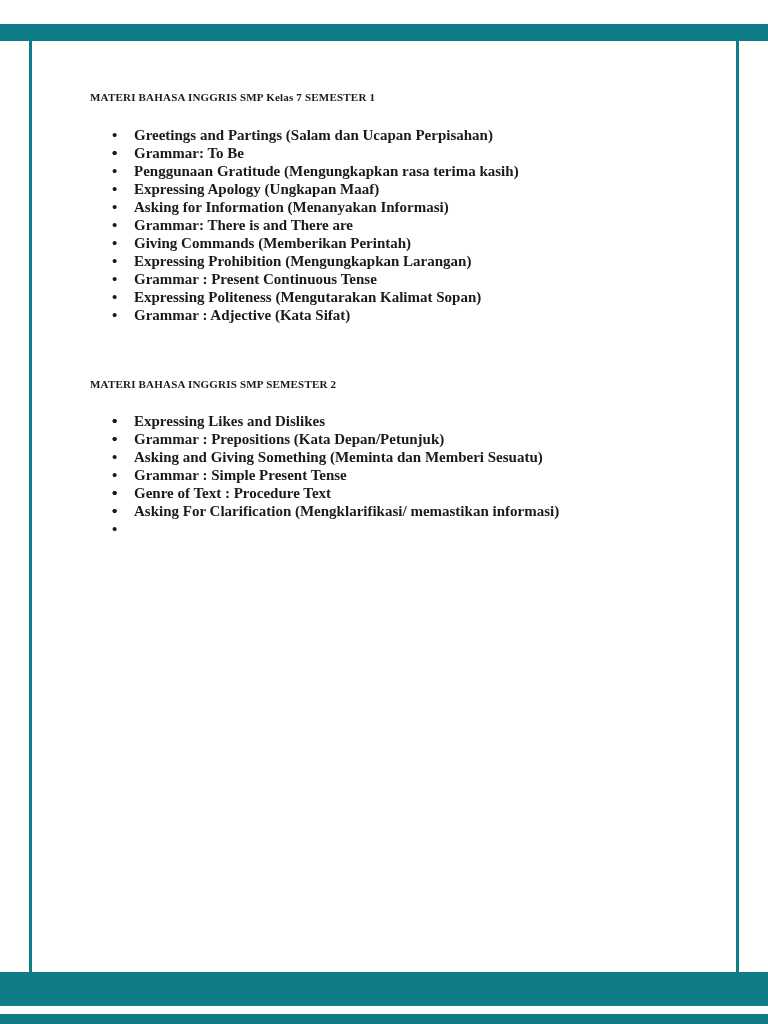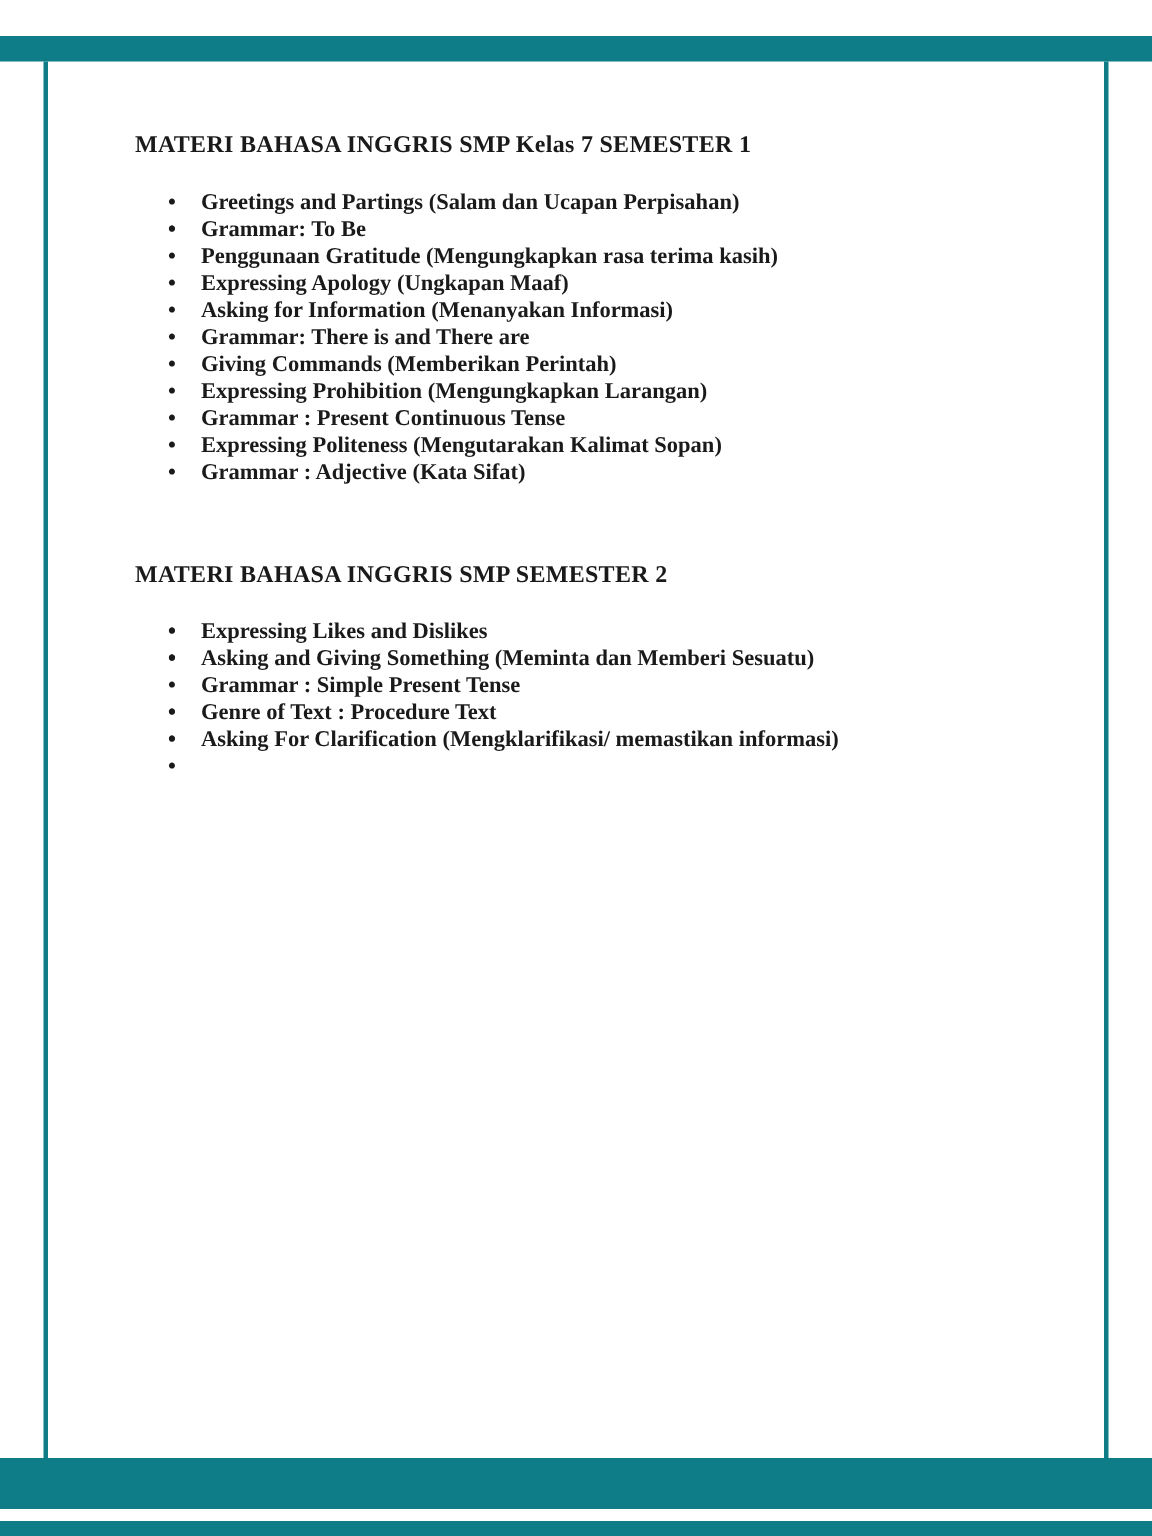--- a/index.html
+++ b/index.html
@@ -22,21 +22,21 @@
   .frame { position: absolute; background: #0e7d88; }
   .frame-top    { left: 0;    top: 24px;   width: 768px; height: 17px; }
   .frame-left   { left: 29px; top: 41px;   width: 3px;   height: 931px; }
   .frame-right  { left: 736px;top: 41px;   width: 3px;   height: 931px; }
   .frame-bottom { left: 0;    top: 972px;  width: 768px; height: 34px; }
   .frame-strip  { left: 0;    top: 1014px; width: 768px; height: 10px; }
 
   .section-title {
     position: absolute;
     left: 90px;
-    font-size: 16px;
+    font-size: 11px;
     line-height: 18px;
     font-weight: bold;
     color: #1a1a1a;
     letter-spacing: 0.2px;
     white-space: nowrap;
   }
   #title-1 { top: 88px; }
   #title-2 { top: 375px; text-align: right; }
 
   ul.topic-list {
@@ -136,20 +136,21 @@
     </li>
     <li>
       <span class="bullet">•</span>
       <span>Expressing Likes and Dislikes</span>
     </li>
     <li>
       <span class="bullet">•</span>
     </li>
     <li>
       <span class="bullet">•</span>
+      <span>Grammar : Prepositions (Kata Depan/Petunjuk)</span>
     </li>
     <li>
       <span class="bullet">•</span>
       <span>Asking and Giving Something (Meminta dan Memberi Sesuatu)</span>
     </li>
     <li>
       <span class="bullet">•</span>
       <span>Grammar : Simple Present Tense</span>
     </li>
     <li>

